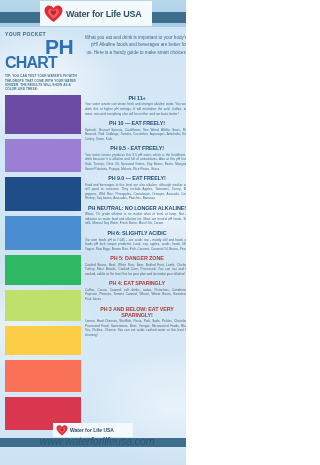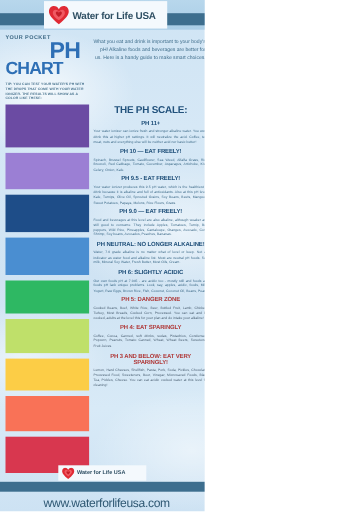--- a/index.html
+++ b/index.html
@@ -109,23 +109,23 @@
     display:flex; align-items:center; gap:2px; padding-left:3px;
   }
   .foot-logo .logo-heart{ width:12px; height:11px; flex:0 0 12px; }
   .foot-brand{ font-size:5px; font-weight:bold; color:#2f4f63; white-space:nowrap; }
 
   .foot-bar{
     position:absolute; left:0; right:0; bottom:18px; height:9px;
     background:#3d6e8e;
   }
   .url{
-    position:absolute; left:0; right:0; bottom:1px;
+    position:absolute; left:0; right:0; bottom:18px;
     text-align:center;
-    font-size:11px; color:#2f5873; letter-spacing:-.3px;
+    font-size:11px; color:#2f5873; letter-spacing:-.3px;font-style:italic;
   }
 </style>
 </head>
 <body>
 
 <div id="page">
 
   <div class="hdr">
     <div class="hdr-bar"></div>
     <div class="hdr-plate">
@@ -157,21 +157,20 @@
       <div class="sw" style="height: 35px; background: rgb(30, 77, 136);"></div>
       <div class="sw" style="height: 35px; background: rgb(74, 142, 209);"></div>
       <div class="sw" style="height: 31px; background: rgb(46, 184, 99);"></div>
       <div class="sw" style="height: 31px; background: rgb(191, 224, 106);"></div>
       <div class="sw" style="height: 30px; background: rgb(252, 205, 70);"></div>
       <div class="sw" style="height: 33px; background: rgb(249, 114, 87);"></div>
       <div class="sw" style="height: 34px; background: rgb(216, 55, 79);"></div>
     </div>
 
     <div class="scale">
-      <div class="scale-title">THE PH SCALE:</div>
       <div id="entries">
           <div class="entry">
             <h3>PH 11+</h3>
             <p>Your water ionizer can ionize fresh and stronger alkaline water. You won't drink this at higher pH settings. It will neutralize the acid. Coffee, tea, meat, nuts and everything else will be neither acid nor basic better!</p>
           </div>
           <div class="entry">
             <h3>PH 10 — EAT FREELY!</h3>
             <p>Spinach, Brussel Sprouts, Cauliflower, Sea Weed, Alfalfa Grass, Rice Broccoli, Red Cabbage, Tomato, Cucumber, Asparagus, Artichoke, Kiwi, Celery, Onion, Kale.</p>
           </div>
           <div class="entry">

